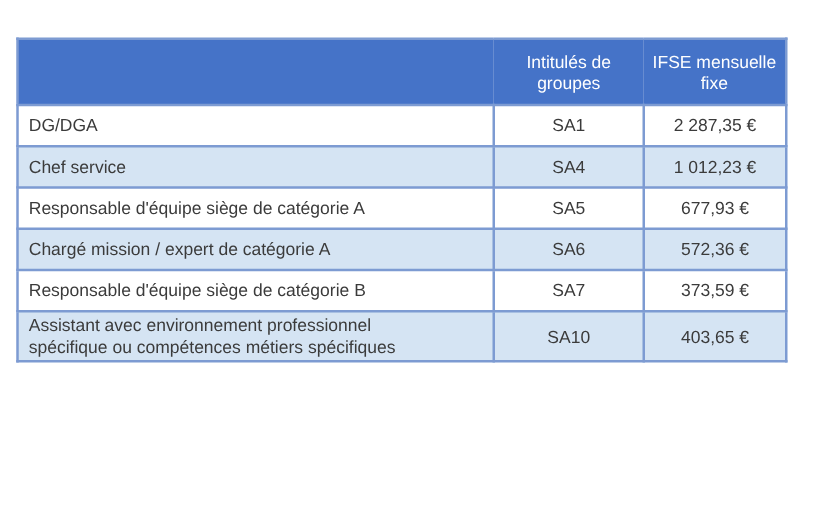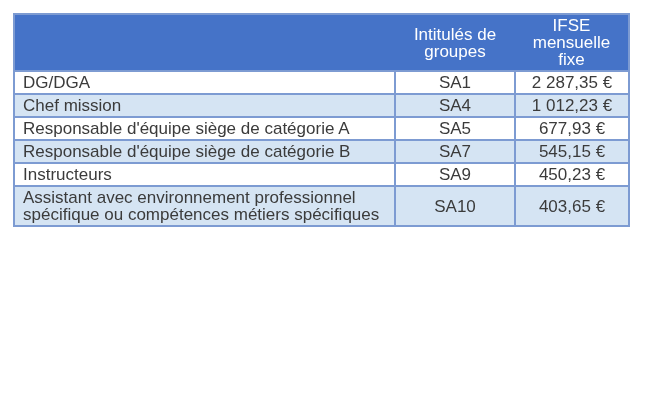--- a/index.html
+++ b/index.html
@@ -17,42 +17,42 @@
     font-family: "Liberation Sans", "DejaVu Sans", sans-serif;
     overflow: hidden;
   }
   .page {
     position: relative;
     width: 650px; height: 415px;
     background: var(--page-bg);
   }
   table.ifse {
     position: absolute;
-    left: 13px; top: 13px;
+    left: 13px; top: 30px;
     width: 615px;
     border-collapse: collapse;
     table-layout: fixed;
     border: 2px solid var(--border-col);
-    font-size: 17px;
+    font-size: 14px;
     color: var(--body-text);
   }
   thead th {
     background: var(--header-bg);
     color: var(--header-text);
     font-weight: normal;
     text-align: center;
     vertical-align: middle;
     height: 53px;
     line-height: 17px;
     border: none;
     padding: 2px 6px;
   }
   tbody td {
     border: 2px solid var(--border-col);
-    height: 23px;
+    height: 33px;
     line-height: 17px;
     vertical-align: middle;
     padding: 2px 8px;
     background: #FFFFFF;
   }
   tbody tr:nth-child(even) td { background: var(--band-bg); }
   td.c1 { text-align: left; white-space: pre-line; }
   td.c2, td.c3 { text-align: center; white-space: nowrap; padding: 2px 4px; }
 </style>
 </head>
@@ -75,44 +75,44 @@
     <tbody>
   <tr>
     <td class="c1">DG/DGA</td>
     <td class="c2">SA1</td>
     <td class="c3">2 287,35 €</td>
   </tr>
 
 
 
   <tr>
-    <td class="c1">Chef mission</td>
+    <td class="c1">Chef service</td>
     <td class="c2">SA4</td>
     <td class="c3">1 012,23 €</td>
   </tr>
 
   <tr>
     <td class="c1">Responsable d'équipe siège de catégorie A</td>
     <td class="c2">SA5</td>
     <td class="c3">677,93 €</td>
   </tr>
 
+  <tr>
+    <td class="c1">Chargé mission / expert de catégorie A</td>
+    <td class="c2">SA6</td>
+    <td class="c3">572,36 €</td>
+  </tr>
 
   <tr>
     <td class="c1">Responsable d'équipe siège de catégorie B</td>
     <td class="c2">SA7</td>
-    <td class="c3">545,15 €</td>
+    <td class="c3">373,59 €</td>
   </tr>
 
 
-  <tr>
-    <td class="c1">Instructeurs</td>
-    <td class="c2">SA9</td>
-    <td class="c3">450,23 €</td>
-  </tr>
 
   <tr>
     <td class="c1">Assistant avec environnement professionnel
 spécifique ou compétences métiers spécifiques</td>
     <td class="c2">SA10</td>
     <td class="c3">403,65 €</td>
   </tr>
 
 
 </tbody>

